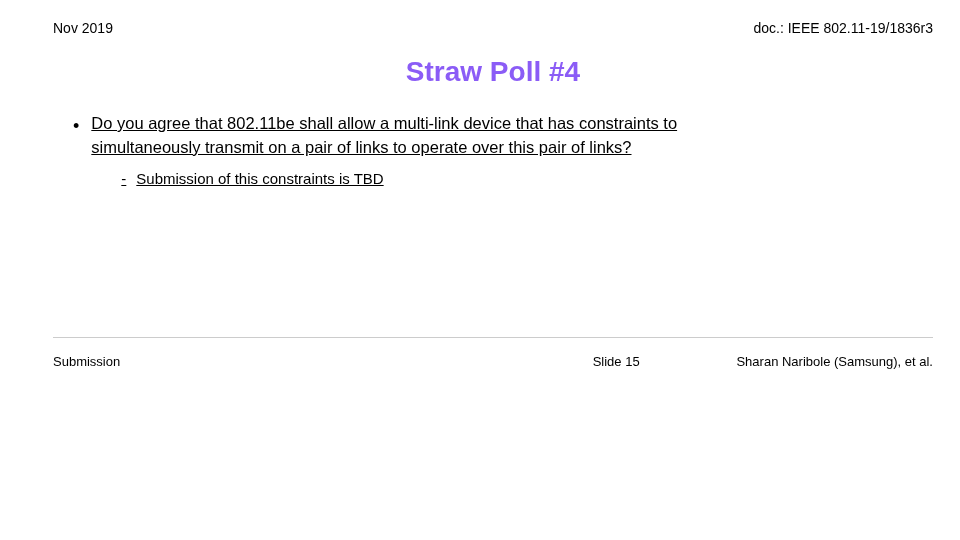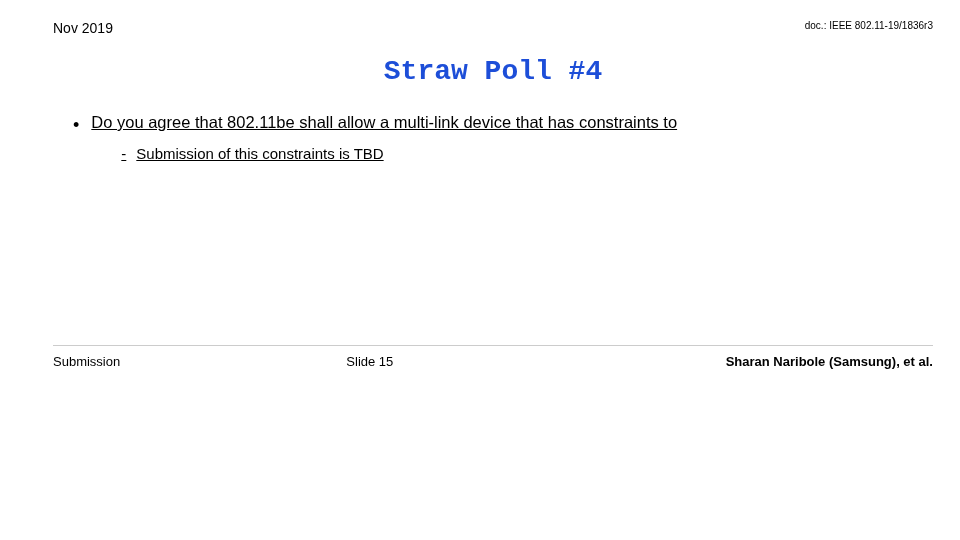--- a/index.html
+++ b/index.html
@@ -34,31 +34,31 @@
       margin-bottom: 10px;
     }
 
     .header-left {
       font-size: 14px;
       color: #000000;
       font-family: Arial, sans-serif;
     }
 
     .header-right {
-      font-size: 10px;
+      font-size: 14px;
       color: #000000;
       font-family: Arial, sans-serif;
     }
 
     .title {
       text-align: center;
       font-size: 28px;
       font-weight: bold;
-      color: #1d4ed8;
-      font-family: Liberation Mono, monospace;
+      color: #8b5cf6;
+      font-family: Liberation Sans, sans-serif;
       margin-bottom: 24px;
       margin-top: 10px;
     }
 
     .content {
       flex: 1;
       padding: 0 20px;
     }
 
     .bullet-item {
@@ -102,58 +102,58 @@
     .sub-dash {
       margin-right: 10px;
       flex-shrink: 0;
     }
 
     .footer {
       display: flex;
       justify-content: space-between;
       align-items: flex-end;
       border-top: 1px solid #cccccc;
-      padding-top: 8px;
+      padding-top: 16px;
       margin-top: 10px;
       font-size: 13px;
       color: #000000;
       font-family: Arial, sans-serif;
     }
 
     .footer-left, .footer-center, .footer-right {
       flex: 1;
     }
 
     .footer-center {
-      text-align: left;
+      text-align: right;
     }
 
     .footer-right {
       text-align: right;
-      font-weight: bold;
     }
   </style>
 </head>
 <body>
 
 <div class="slide">
 
   <div class="header">
     <span class="header-left">Nov 2019</span>
     <span class="header-right">doc.: IEEE 802.11-19/1836r3</span>
   </div>
 
   <div class="title">Straw Poll #4</div>
 
   <div class="content">
 
     <div class="bullet-item">
       <span class="bullet-dot">•</span>
       <div class="bullet-text">
         <span>Do you agree that 802.11be shall allow a multi-link device that has constraints to</span><br>
+        <span>simultaneously transmit on a pair of links to operate over this pair of links?</span>
 
         <div class="sub-items">
           <div class="sub-item">
             <span class="sub-dash">-</span>
             <span>Submission of this constraints is TBD</span>
           </div>
         </div>
       </div>
     </div>
 

